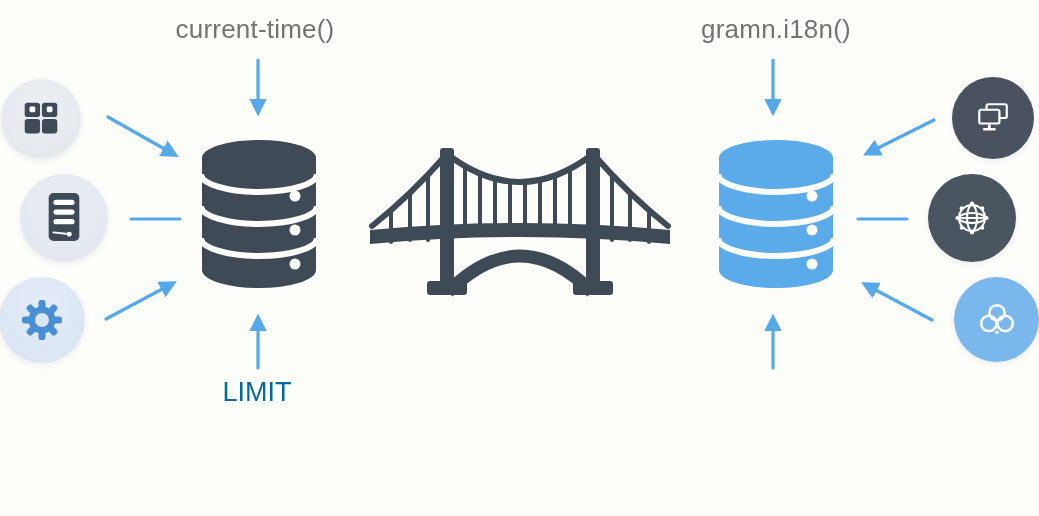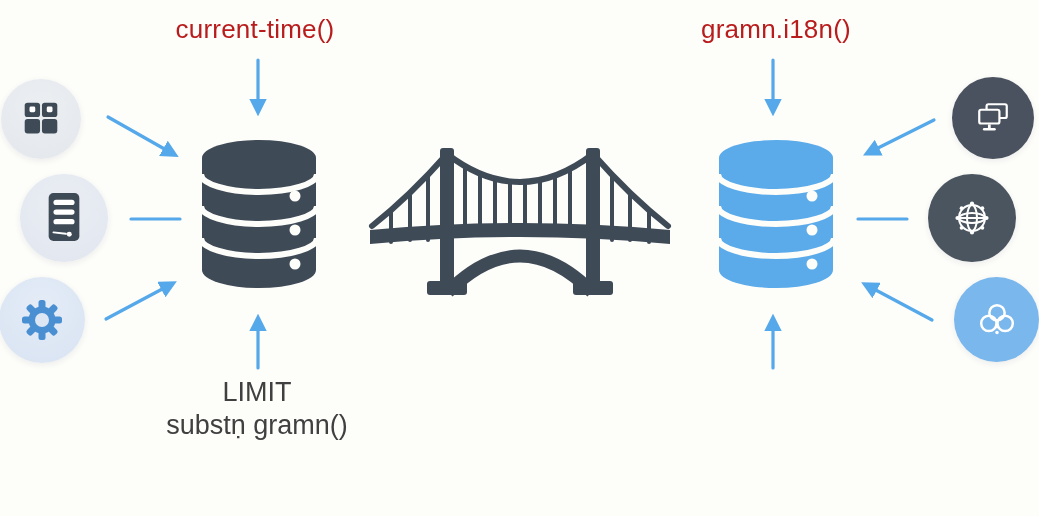--- a/index.html
+++ b/index.html
@@ -3,25 +3,25 @@
 <meta charset="utf-8">
 <style>
   html,body{margin:0;padding:0;}
   body{font-family:"Liberation Sans", sans-serif; background:#ffffff;}
   #stage{
     position:relative; width:1039px; height:516px; overflow:hidden;
     background:#fdfdfa;
   }
   .label{
     position:absolute; transform:translateX(-50%);
-    color:#b91c1c; font-size:26px; white-space:nowrap; letter-spacing:0.2px;
+    color:#737373; font-size:26px; white-space:nowrap; letter-spacing:0.2px;
   }
   .label-block{
     position:absolute; transform:translateX(-50%);
-    color:#404040; font-size:27px; text-align:center; line-height:33px; white-space:nowrap;
+    color:#0369a1; font-size:27px; text-align:center; line-height:33px; white-space:nowrap;
   }
   .circle{
     position:absolute; border-radius:50%;
     display:flex; align-items:center; justify-content:center;
     box-shadow:0 2px 6px rgba(40,50,70,0.08);
   }
   .c-light1{background:radial-gradient(circle at 50% 35%, #ecefF2, #e3e7ec);}
   .c-light2{background:radial-gradient(circle at 50% 35%, #eaedf3, #e1e6ef);}
   .c-light3{background:radial-gradient(circle at 50% 35%, #e4ecf7, #d8e3f2);}
   .c-dark1{background:#49525e;}
@@ -53,21 +53,20 @@
       <line x1="858" y1="219" x2="907" y2="219"></line>
       <line x1="932" y1="320" x2="872" y2="288" marker-end="url(#ah)"></line>
     </g>
   </svg>
 
   <div class="label" style="left:255px; top:14px;">current-time()</div>
   <div class="label" style="left:776px; top:14px;">gramn.i18n()</div>
 
   <div class="label-block" style="left:257px; top:376px;">
     <div>LIMIT</div>
-    <div>substṇ gramn()</div>
   </div>
 
   <div class="circle c-light1" style="left:1px; top:79px; width:80px; height:80px;">
     <svg width="46" height="46" viewBox="0 0 48 48">
       <g fill="#3f4a57">
         <rect x="7" y="7" width="16" height="15" rx="3"></rect>
         <rect x="25" y="7" width="16" height="15" rx="3"></rect>
         <rect x="7" y="24" width="16" height="15" rx="3"></rect>
         <rect x="25" y="24" width="16" height="15" rx="3"></rect>
       </g>

